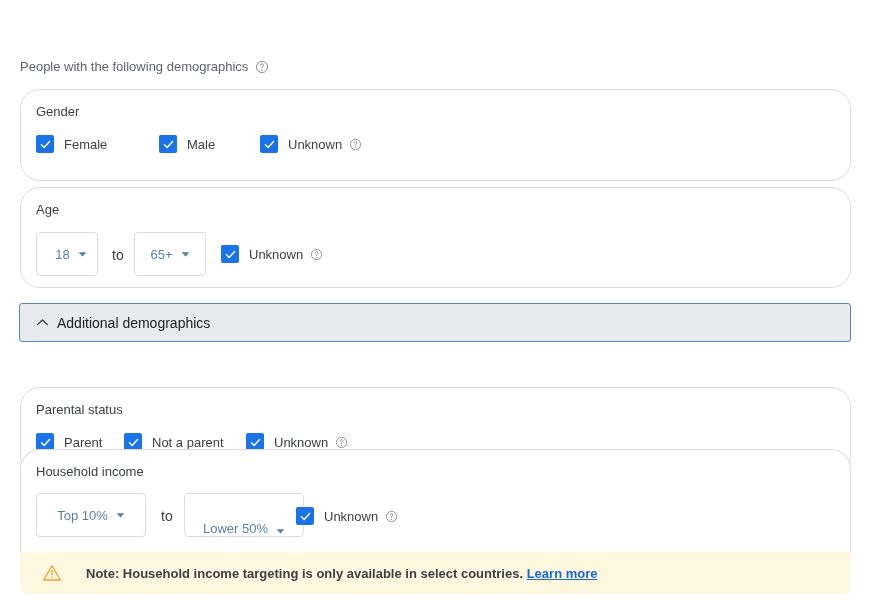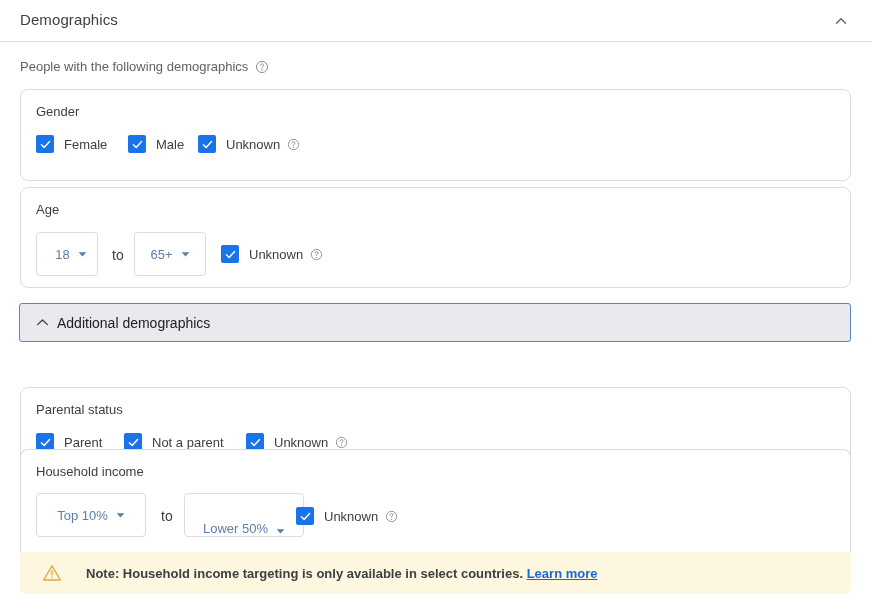--- a/index.html
+++ b/index.html
@@ -37,21 +37,21 @@
   .subtitle-text { font-size: 13px; color: #5f6368; }
   .help-icon {
     width: 14px; height: 14px; display:inline-block; cursor: pointer; flex:0 0 auto;
   }
 
   
   .card {
     position: absolute; left: 20px; width: 831px;
     background: #fff;
     border: 1px solid #dadce0;
-    border-radius: 8px;
+    border-radius: 20px;
   }
   .card-label {
     position: absolute; left: 15px; top: 14px;
     font-size: 13px; color: #3c4043;
   }
 
   
   .cb-row { position: absolute; display: flex; align-items: center; }
   .cb-item { display: flex; align-items: center; cursor: pointer; }
   .cb-box {
@@ -98,44 +98,36 @@
   }
   .note-text { font-size: 13px; color: #3c4043; margin-left: 24px; font-weight: bold; }
   .note-link { color: #1967d2; text-decoration: underline; cursor: pointer; }
   .warn-icon { flex:0 0 auto; display:flex; }
 </style>
 </head>
 <body>
 
 <div class="page">
 
-  <div class="panel-header">
-    <div class="panel-title">Demographics</div>
-    <div class="collapse-btn">
-      <svg class="chev" width="18" height="18" viewBox="0 0 24 24">
-        <path d="M6 15 L12 9 L18 15" fill="none" stroke="#5f6368" stroke-width="1.8" stroke-linecap="round" stroke-linejoin="round"></path>
-      </svg>
-    </div>
-  </div>
 
   <div class="subtitle-row">
     <span class="subtitle-text">People with the following demographics</span>
     <span class="help-icon">
       <svg width="14" height="14" viewBox="0 0 24 24">
         <circle cx="12" cy="12" r="9.5" fill="none" stroke="#80868b" stroke-width="1.6"></circle>
         <path d="M9.3 9.2c0-1.5 1.2-2.5 2.7-2.5s2.7 1 2.7 2.4c0 1.2-.8 1.8-1.6 2.4-.7.5-1.1 1-1.1 1.9v.4" fill="none" stroke="#80868b" stroke-width="1.6" stroke-linecap="round"></path>
         <circle cx="12" cy="17.2" r="1.15" fill="#80868b"></circle>
       </svg>
     </span>
   </div>
 
   <div class="card" style="top:89px; height:92px;">
     <div class="card-label">Gender</div>
 
-    <div class="cb-row" style="left:15px; top:45px;">
+    <div class="cb-row" style="left:15px; top:45px;gap:31px;">
 
       <div class="cb-item" style="width:92px;">
         <span class="cb-box">
           <svg width="13" height="13" viewBox="0 0 24 24">
               <path d="M4.5 12.5 L9.5 17.5 L19.5 6.5" fill="none" stroke="#fff" stroke-width="2.6" stroke-linecap="round" stroke-linejoin="round"></path>
             </svg>
         </span>
         <span class="cb-label">Female</span>
       </div>
 

